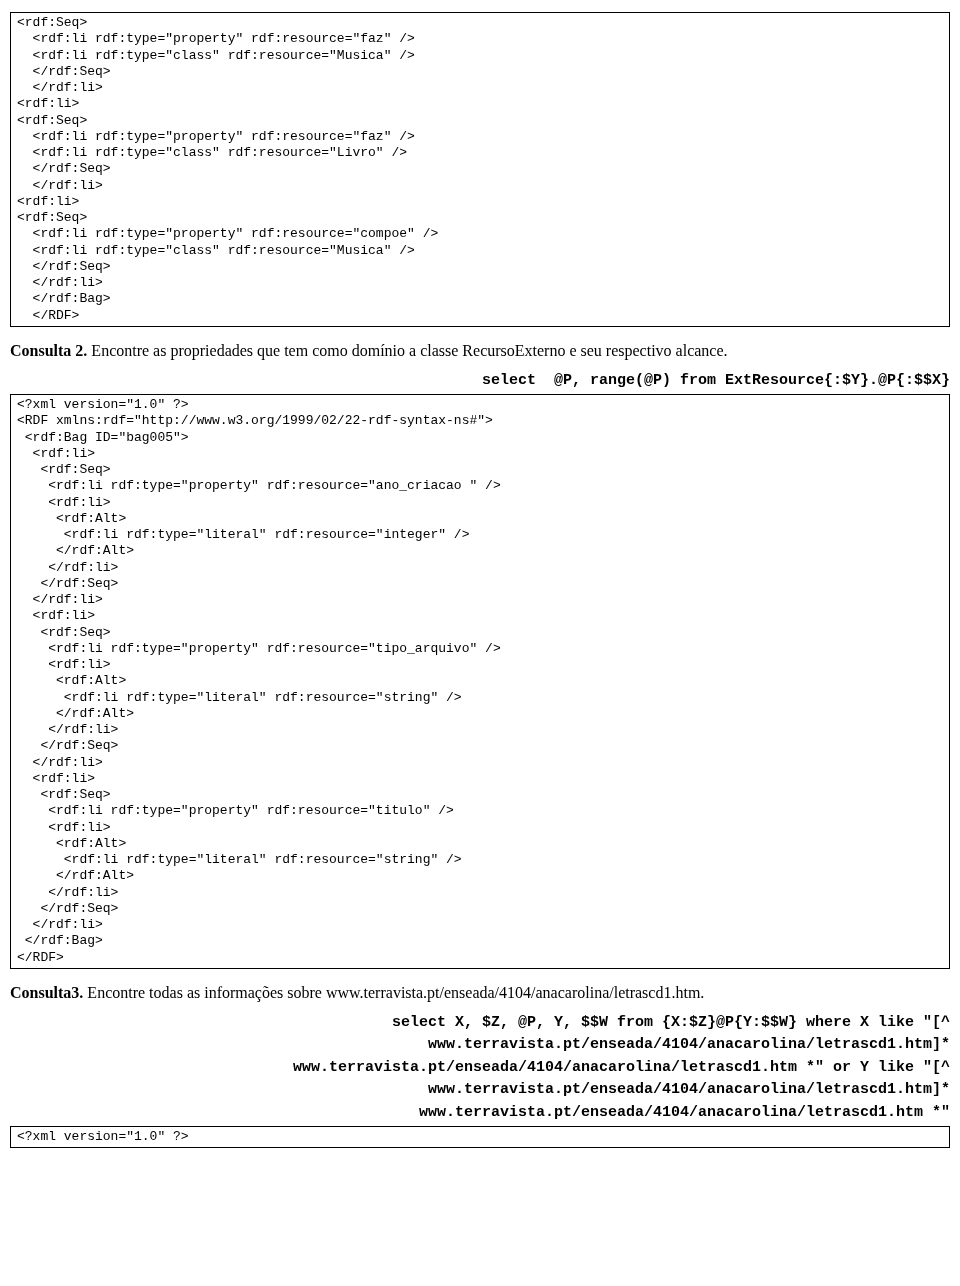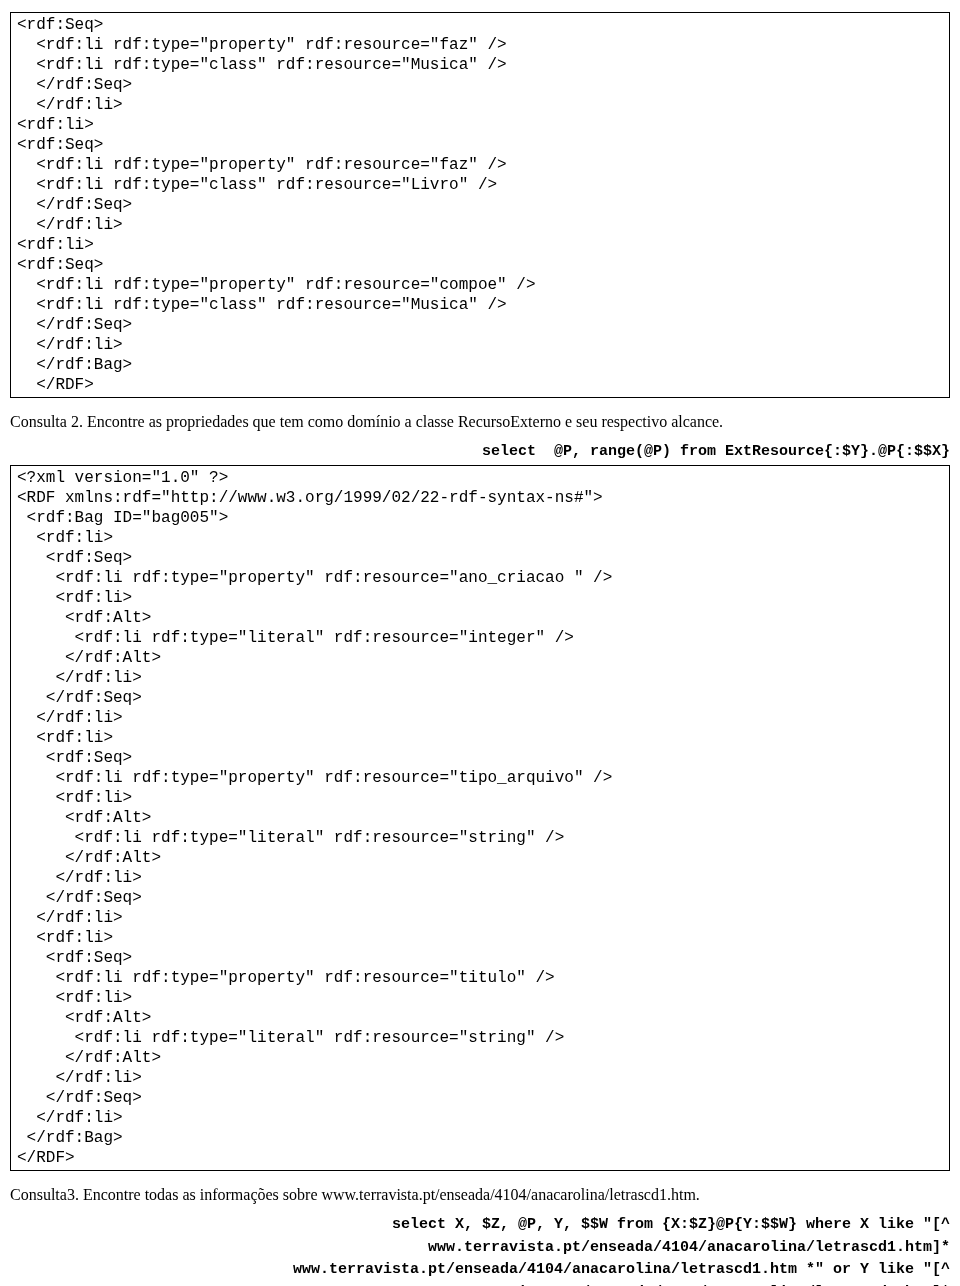--- a/index.html
+++ b/index.html
@@ -8,33 +8,33 @@
     color: #000;
     margin: 0;
     padding: 10px;
     background: #fff;
     width: 940px;
   }
   .code-box {
     border: 1px solid #000;
     padding: 2px 6px;
     font-family: "Courier New", monospace;
-    font-size: 16px;
+    font-size: 13px;
     white-space: pre;
     line-height: 1.25;
     margin: 2px 0;
   }
   .paragraph {
     font-family: "Times New Roman", serif;
     font-size: 16px;
     margin: 14px 0 8px 0;
     line-height: 1.3;
   }
   .bold {
-    font-weight: normal;
+    font-weight: bold;
   }
   .query-line {
     font-family: "Courier New", monospace;
     font-size: 15px;
     font-weight: bold;
     margin-left: 100px;
     line-height: 1.5;
     white-space: pre;
     text-align: right;
   }

